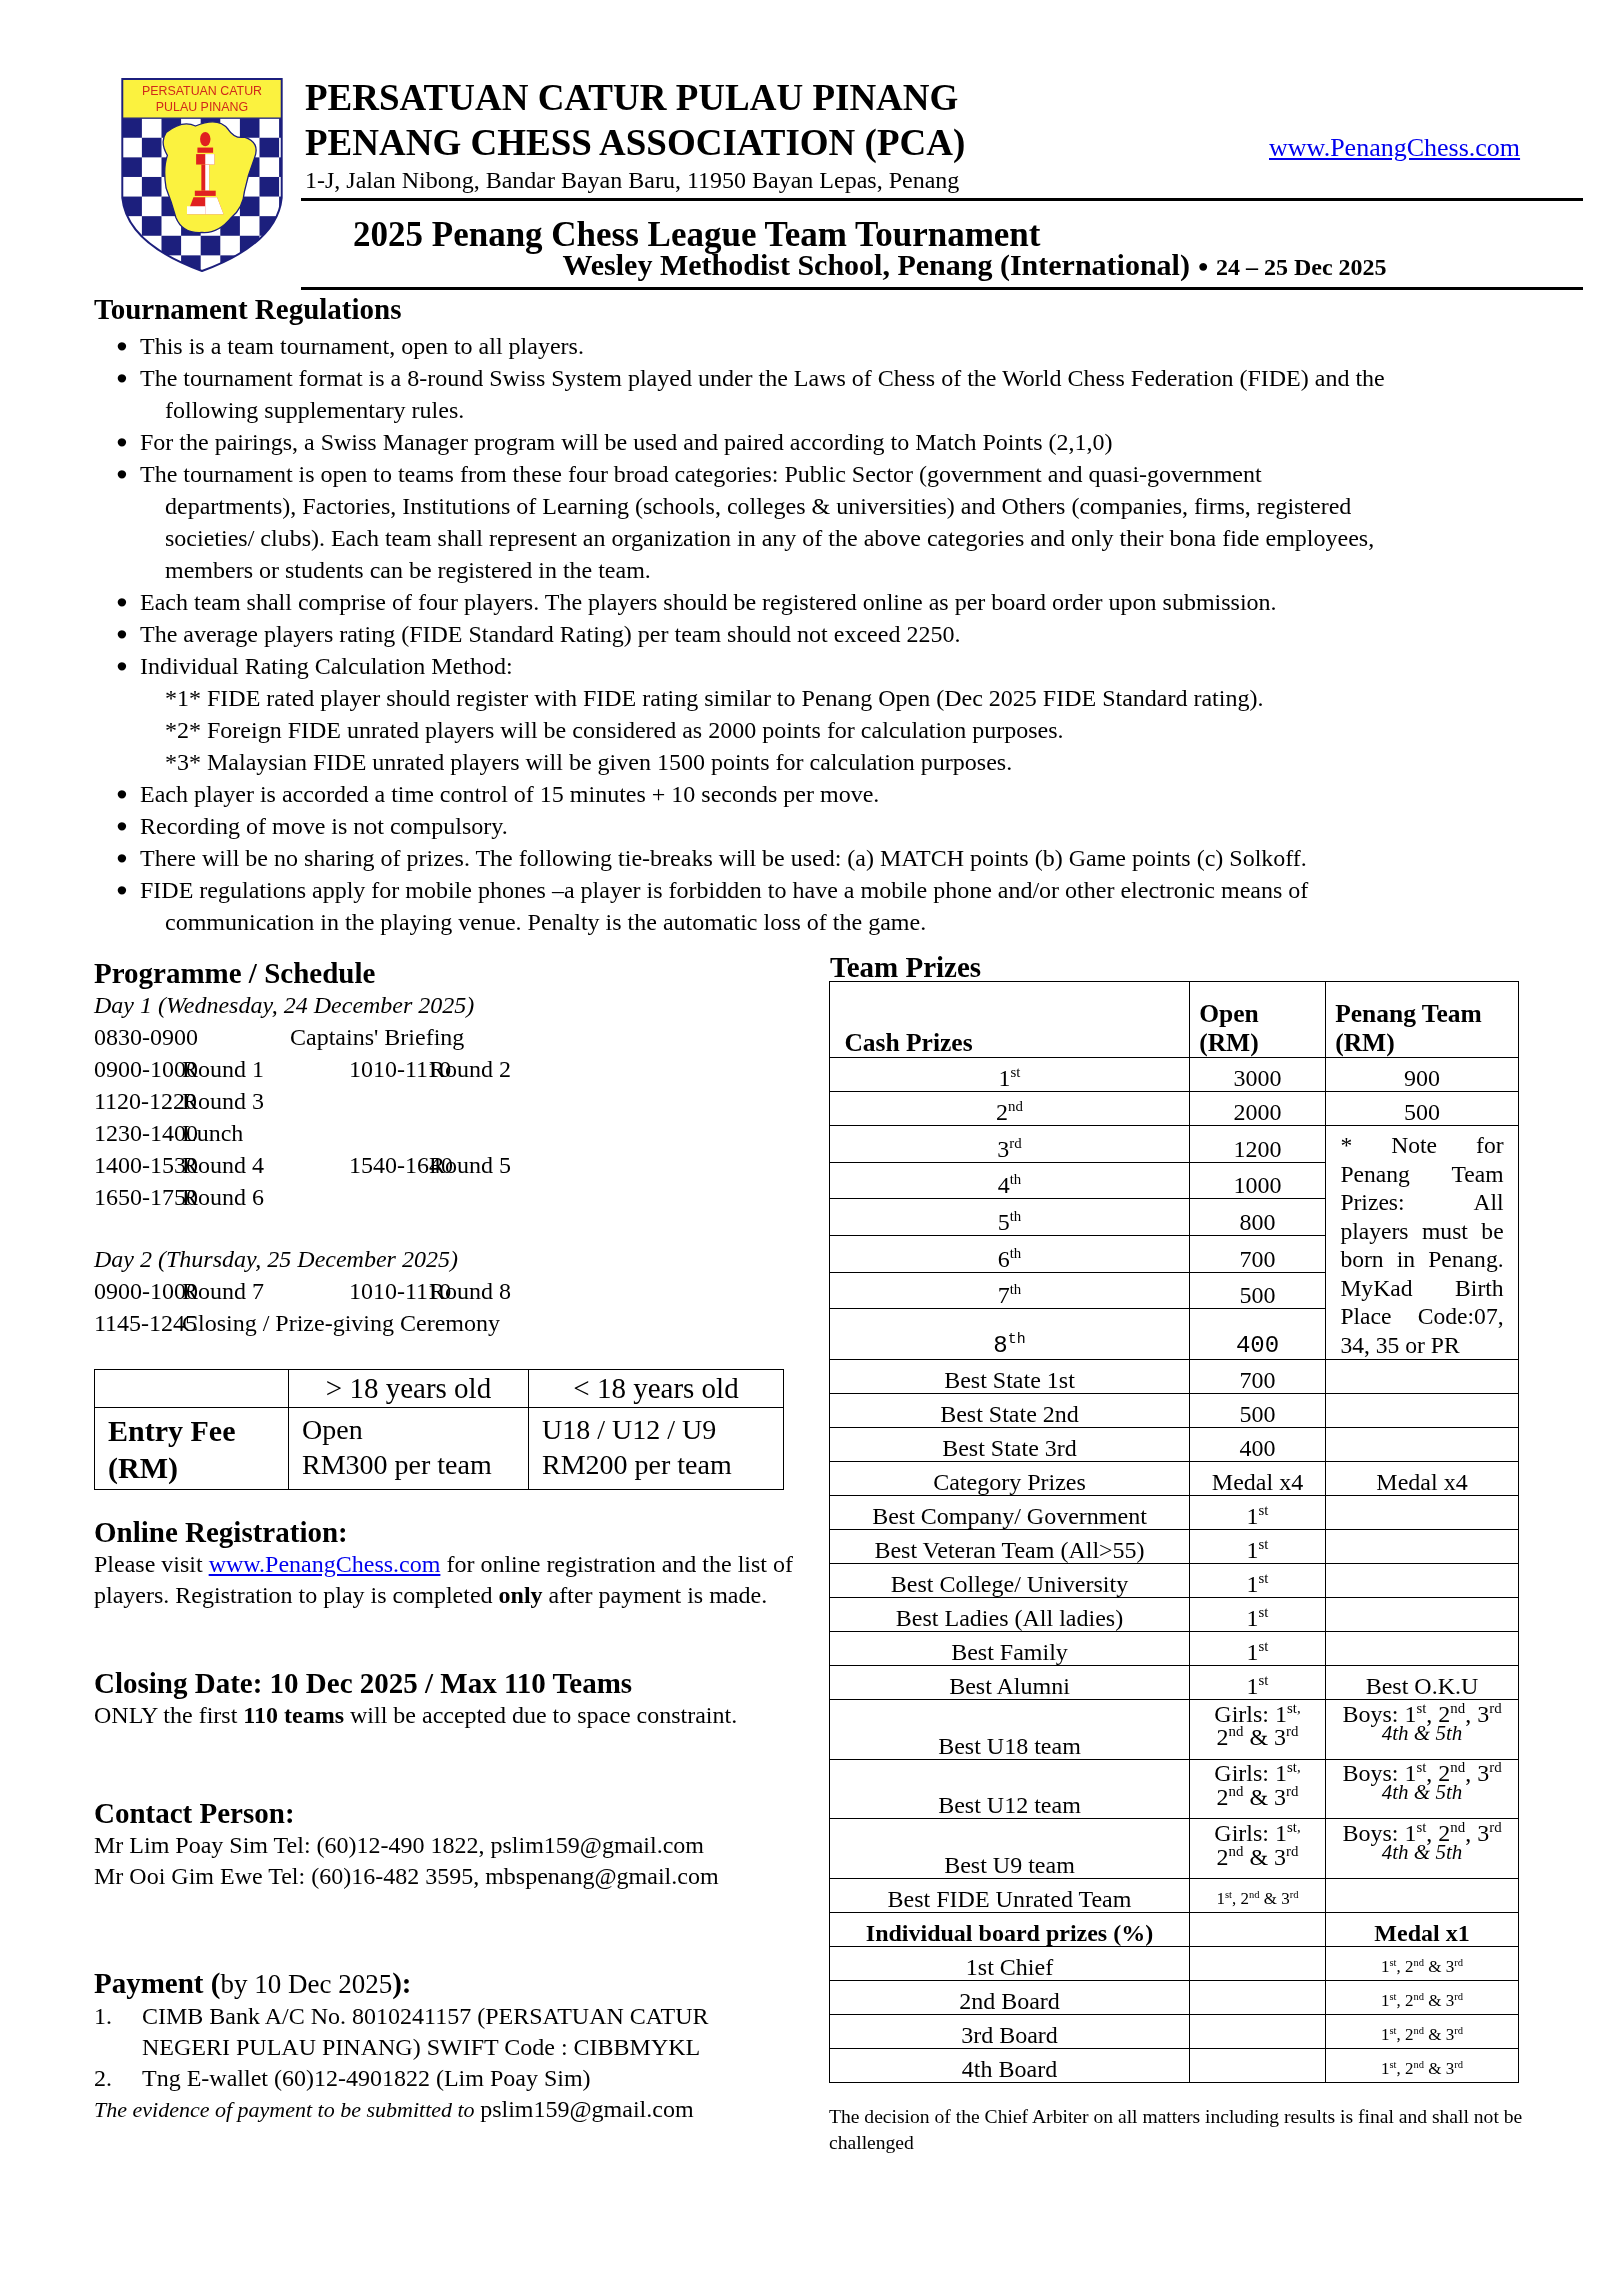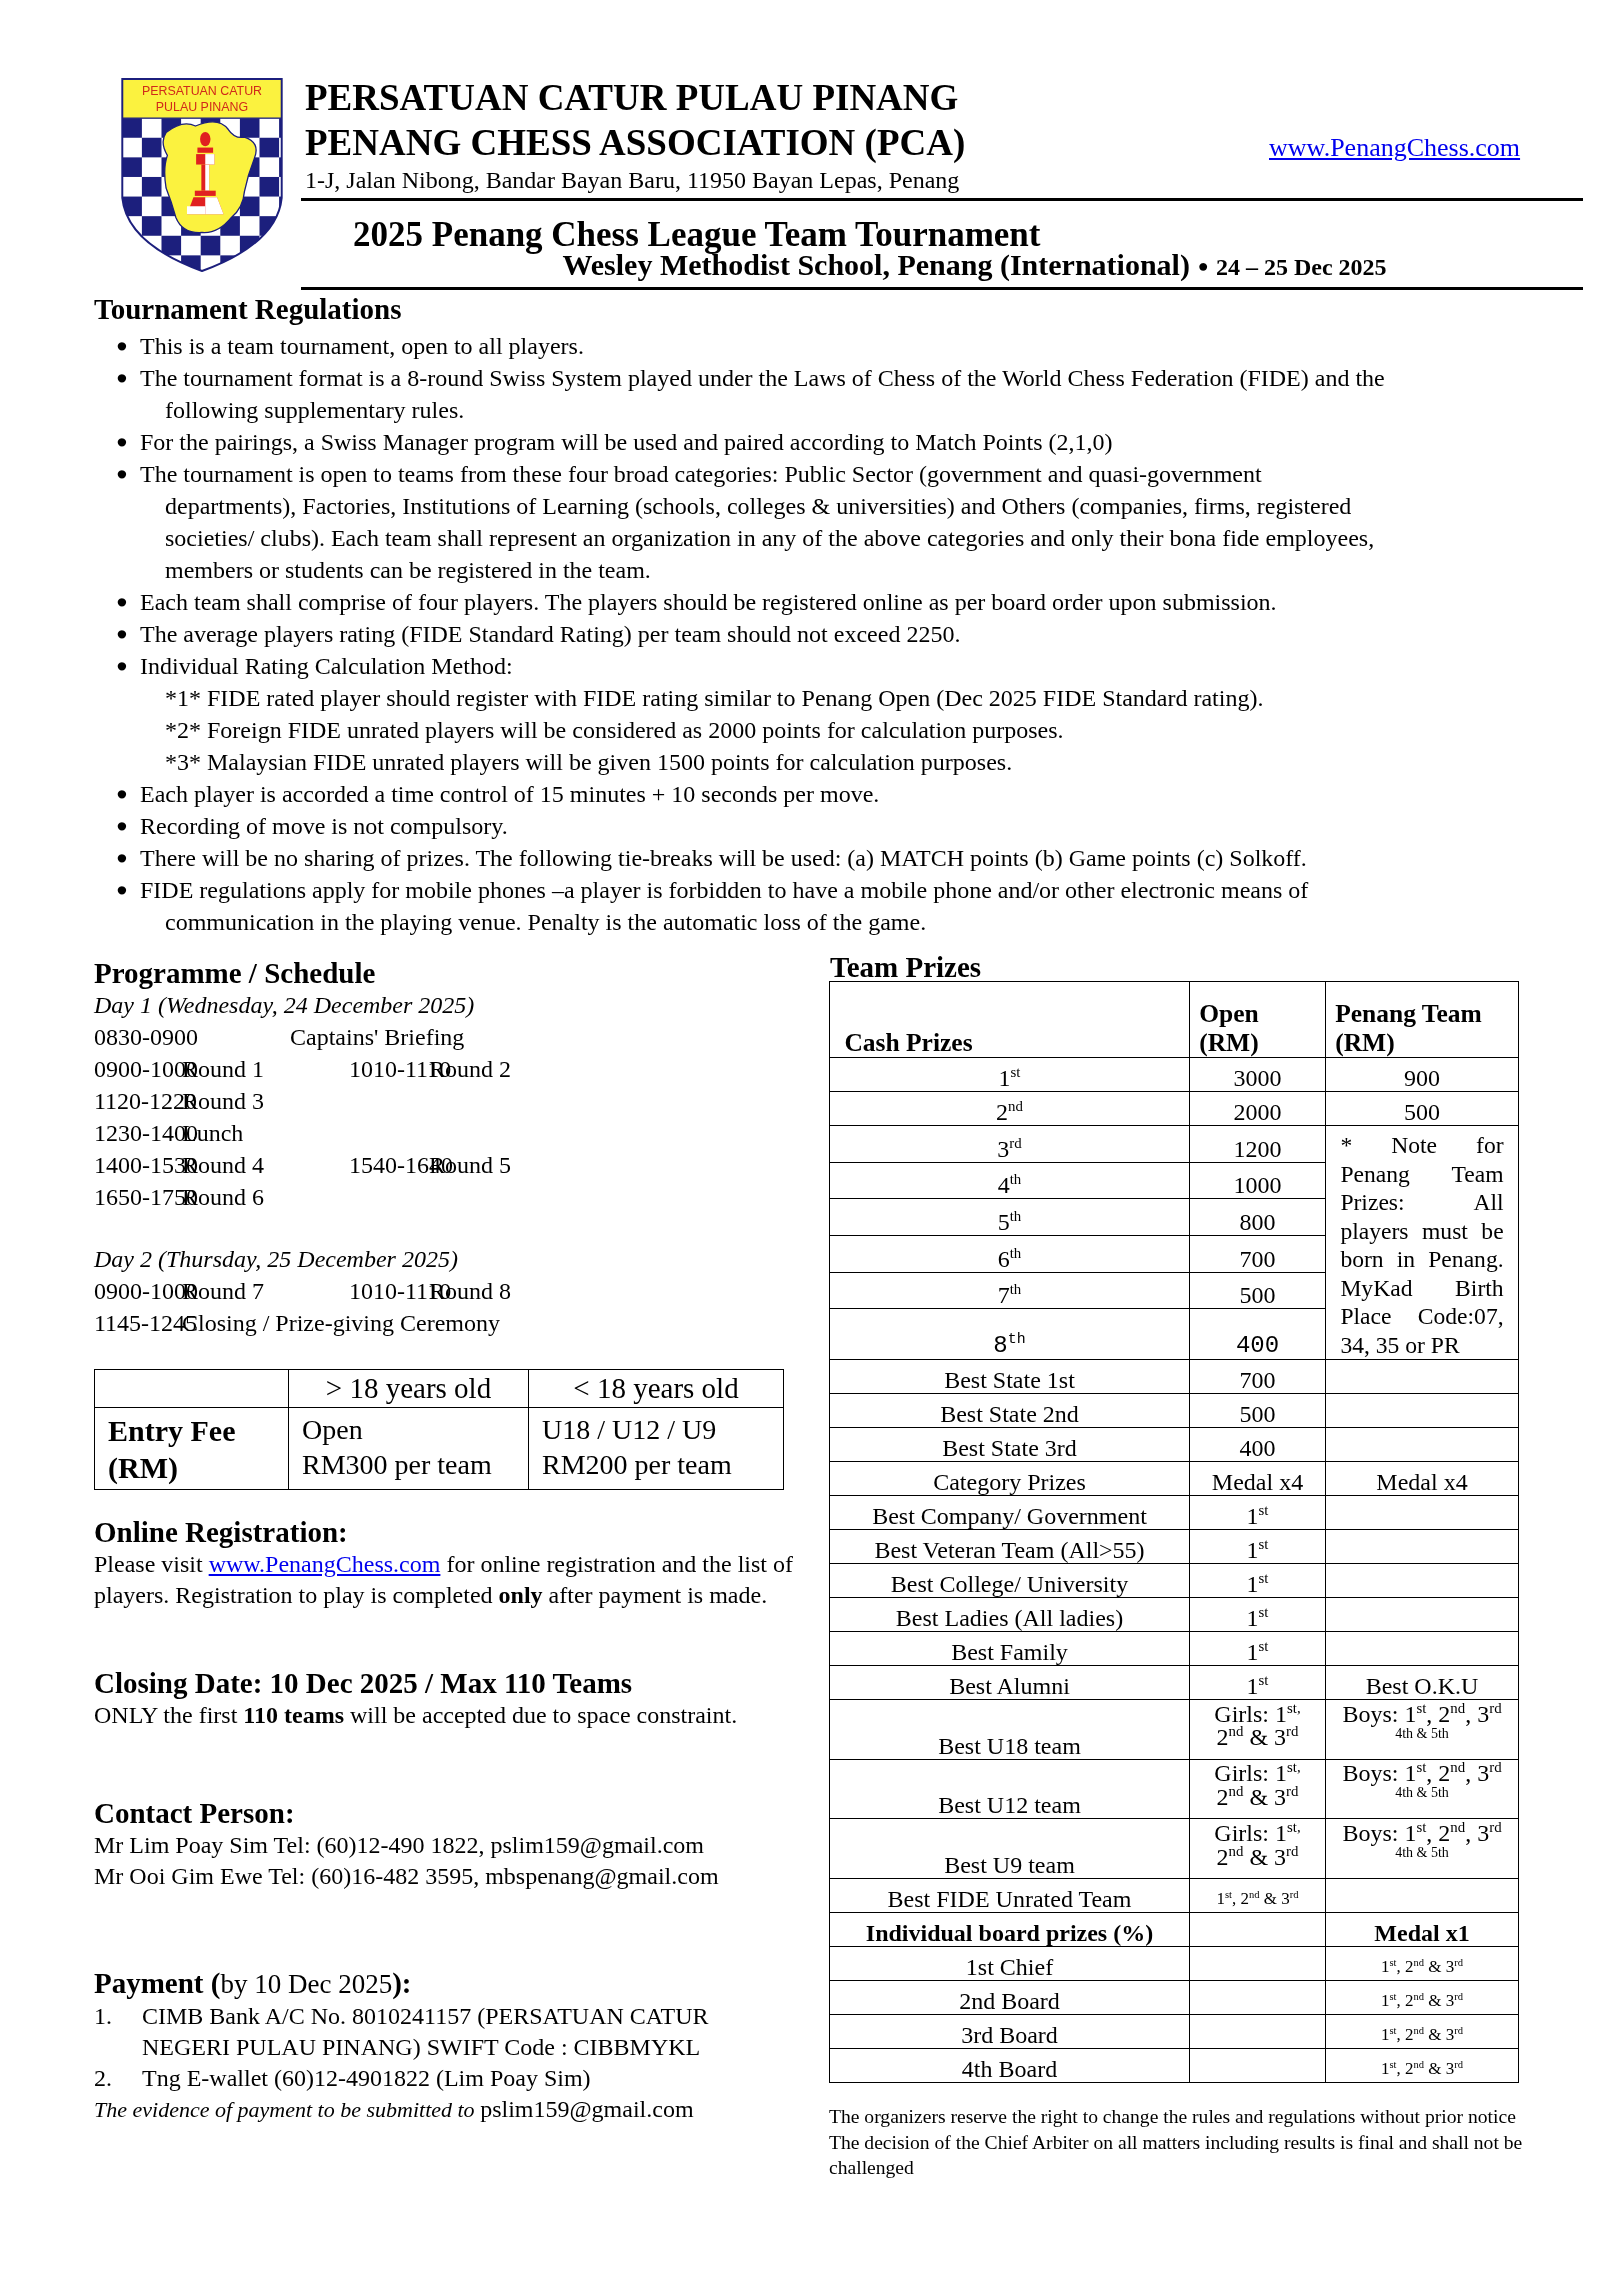--- a/index.html
+++ b/index.html
@@ -46,21 +46,21 @@
   
   #prize-table { left:829px; top:981px; width:689px; border-collapse:collapse; font-size:24px; table-layout:fixed; }
   #prize-table td { border:1.3px solid #000; text-align:center; padding:0 3.9px; line-height:26px; height:33px; vertical-align:bottom; }
   #prize-table td.bold { font-weight:bold; }
   #prize-table .hdr td { font-weight:bold; text-align:left; padding-left:14.4px; height:75px; vertical-align:bottom; line-height:29px; font-size:25.5px; }
   #prize-table td.note { text-align:justify; text-align-last:justify; vertical-align:top; padding:5.2px 14.4px 0 14.4px; line-height:28.5px; font-size:23.6px; }
   #prize-table td.note span.last { text-align-last:left; display:block; }
   #prize-table .two-line td { height:56px; }
   #prize-table .sm { font-size:17px; }
   #prize-table sup { font-size:0.62em; line-height:0; vertical-align:0.6em; }
-  .tiny { font-size:14px; display:block; line-height:17px; }
+  .tiny { font-size:21px; display:block; line-height:17px;font-style:italic; }
 
   #footer-notes { left:829px; top:2104px; width:733px; font-size:19.6px; line-height:25.5px; }
 </style>
 </head>
 <body>
 
 <svg id="logo" class="abs" viewBox="0 0 250 300">
   <defs>
     <clipPath id="shieldClip">
       <path d="M3,3 L247,3 L247,185 Q240,255 125,297 Q10,255 3,185 Z"></path>
@@ -436,16 +436,15 @@
       </tr>
       <tr>
         <td>4th Board</td>
         <td></td>
         <td class="sm">1<sup>st</sup>, 2<sup>nd</sup> &amp; 3<sup>rd</sup></td>
       </tr>
     </tbody>
 </table>
 
 <div id="footer-notes" class="abs">
-  <div>The organizers reserve the right to change the rules and regulations without prior notice</div>
   <div>The decision of the Chief Arbiter on all matters including results is final and shall not be challenged</div>
 </div>
 
 
 </body></html>

